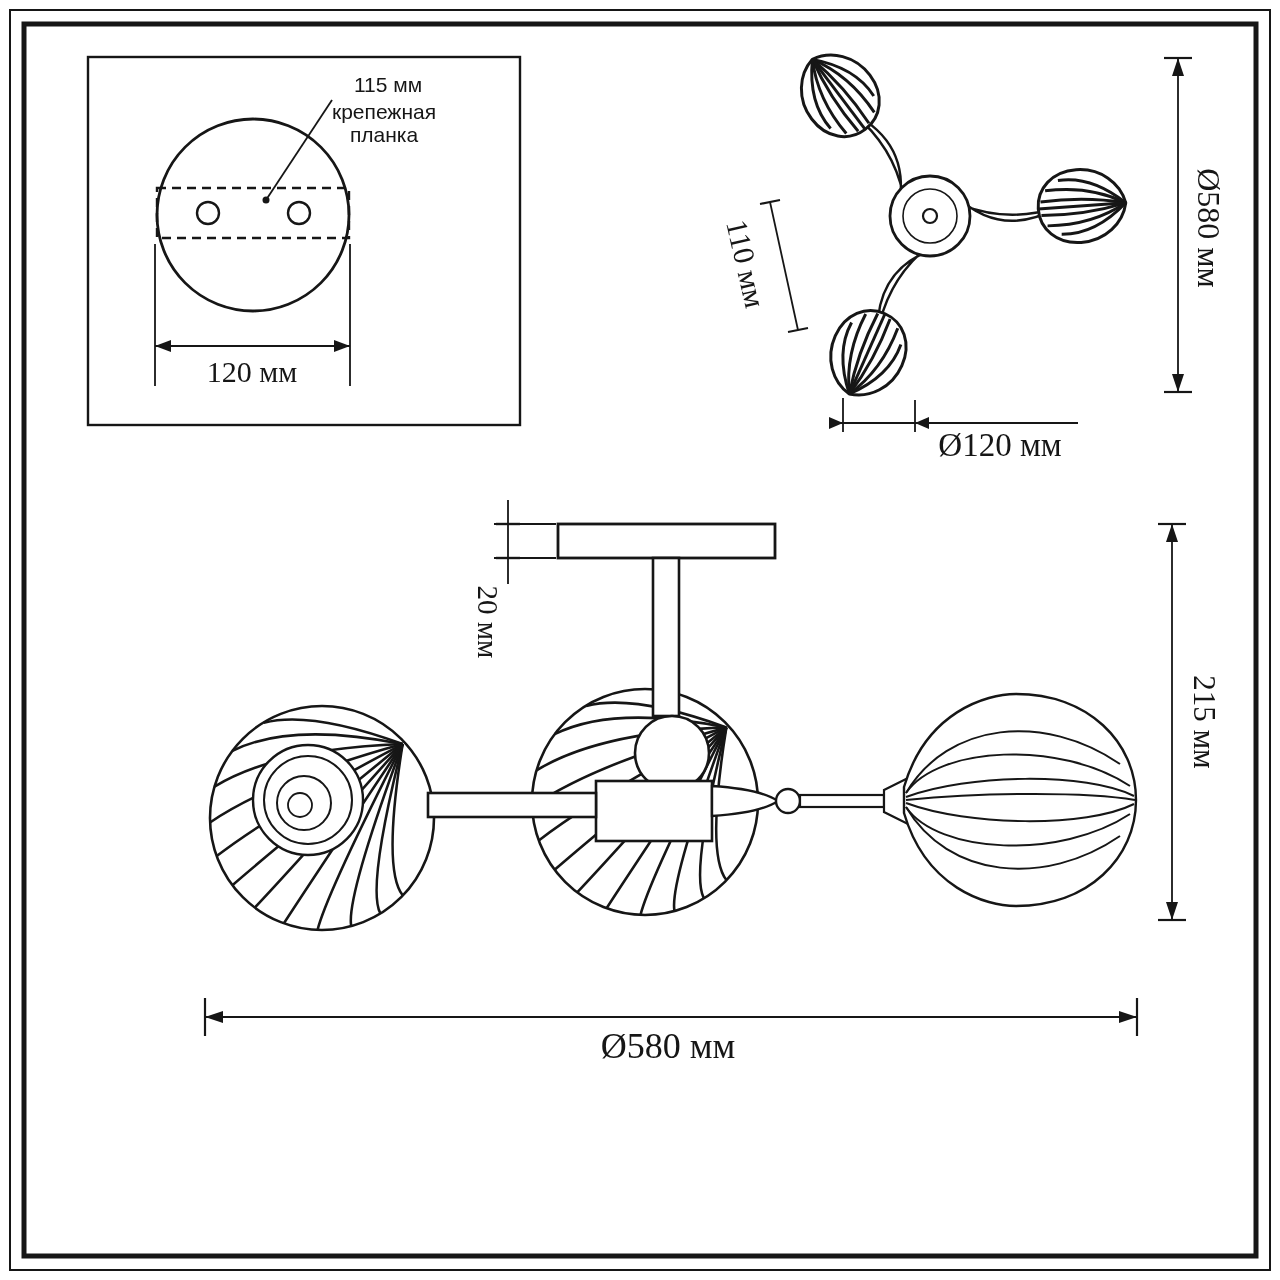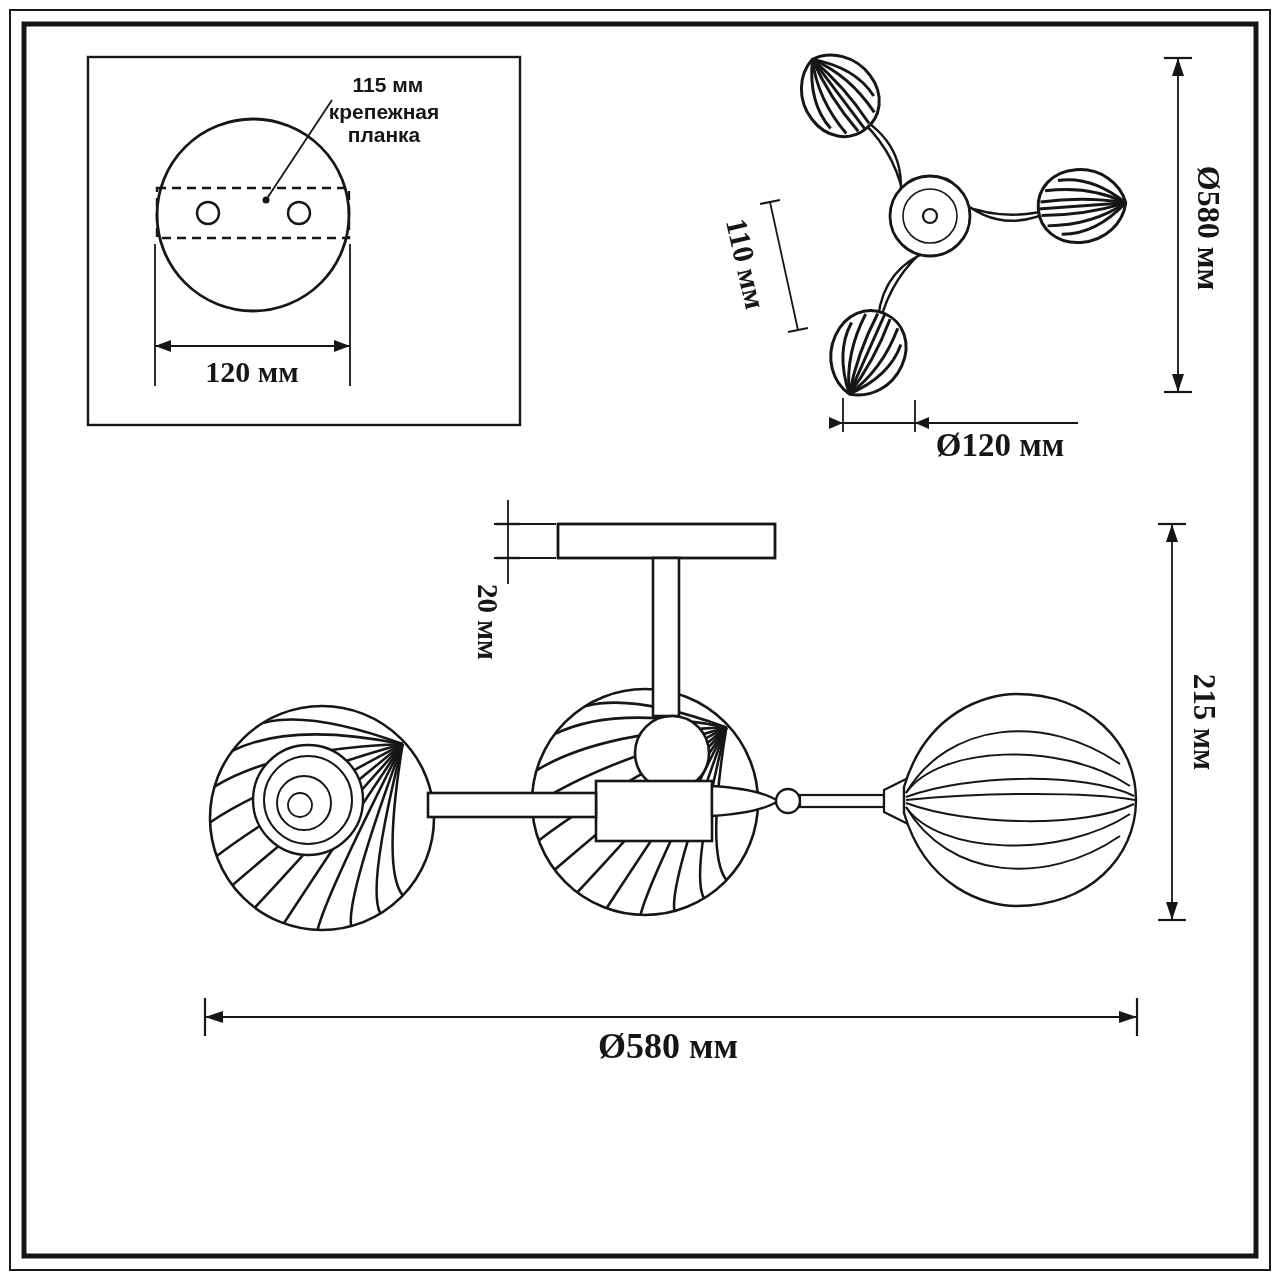--- a/index.html
+++ b/index.html
@@ -1,16 +1,16 @@
 <!DOCTYPE html>
 <html><head>
 <meta charset="utf-8">
 <style>
   html,body{margin:0;padding:0;background:#ffffff;}
-  .page{position:relative;width:1280px;height:1280px;background:#ffffff;overflow:hidden;font-weight:bold;}
+  .page{position:relative;width:1280px;height:1280px;background:#ffffff;overflow:hidden;}
   svg{position:absolute;left:0;top:0;}
   .ln{stroke:#161616;fill:none;}
   .fw{fill:#ffffff;stroke:#161616;}
   .dimtxt{font-family:"Liberation Serif",serif;fill:#161616;}
   .anntxt{font-family:"Liberation Sans",sans-serif;fill:#161616;}
 </style>
 </head>
 <body>
 
 <div class="page">

